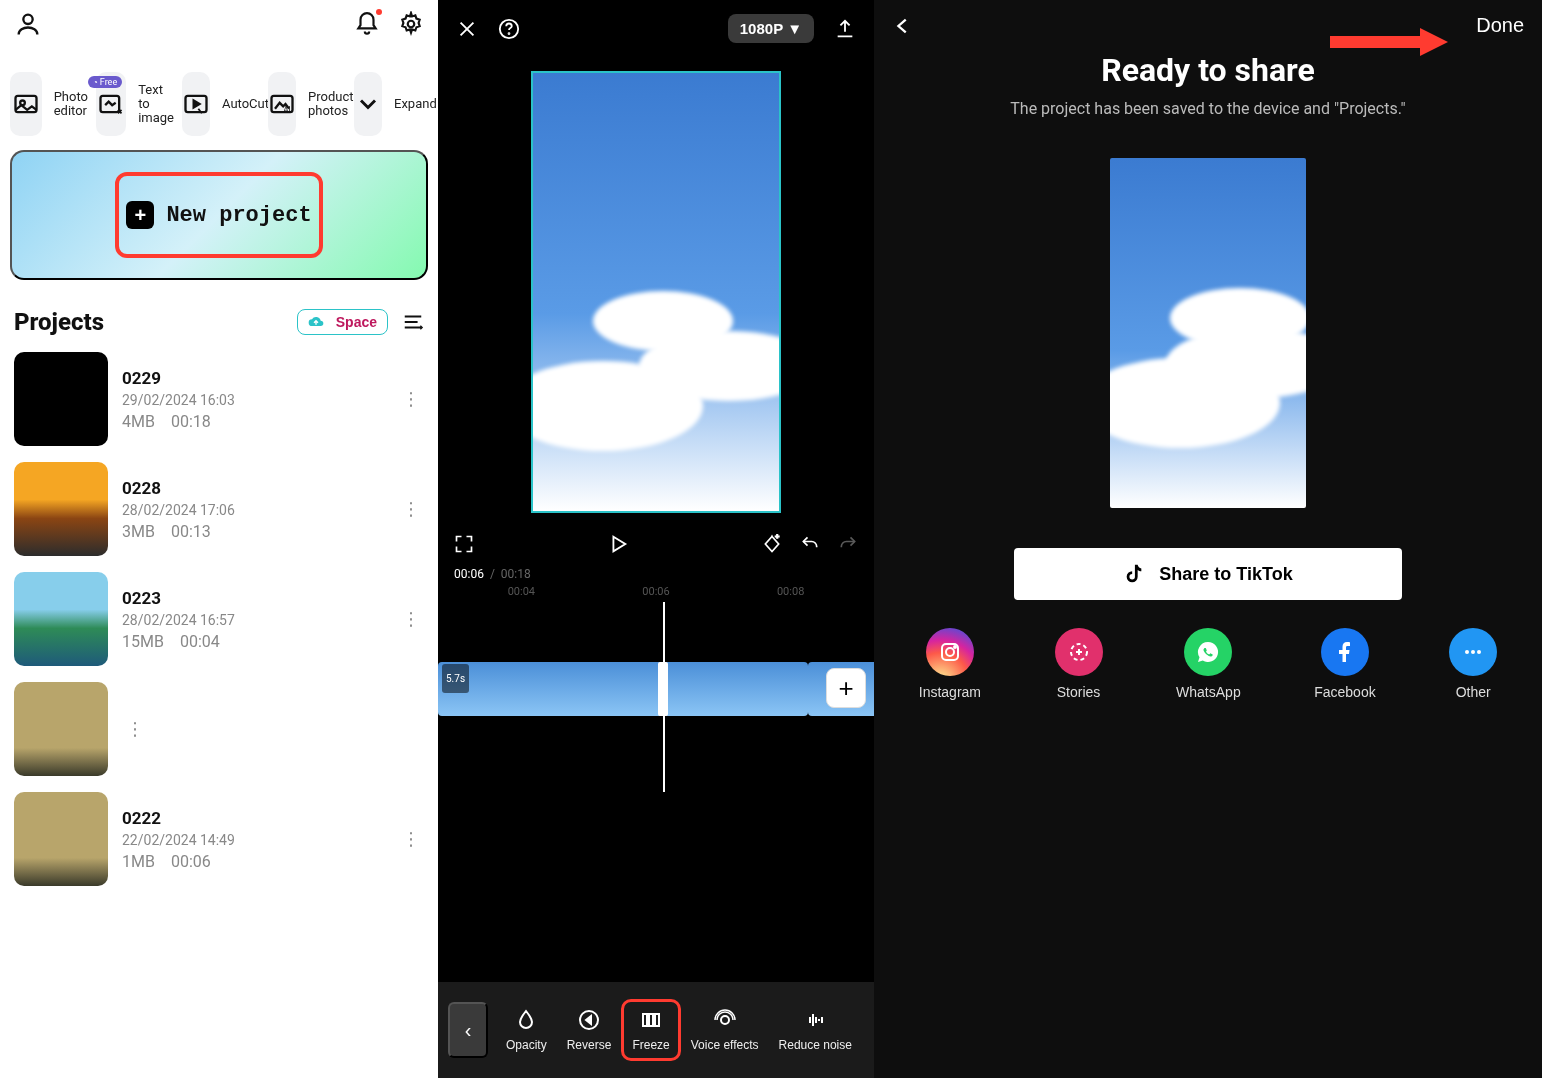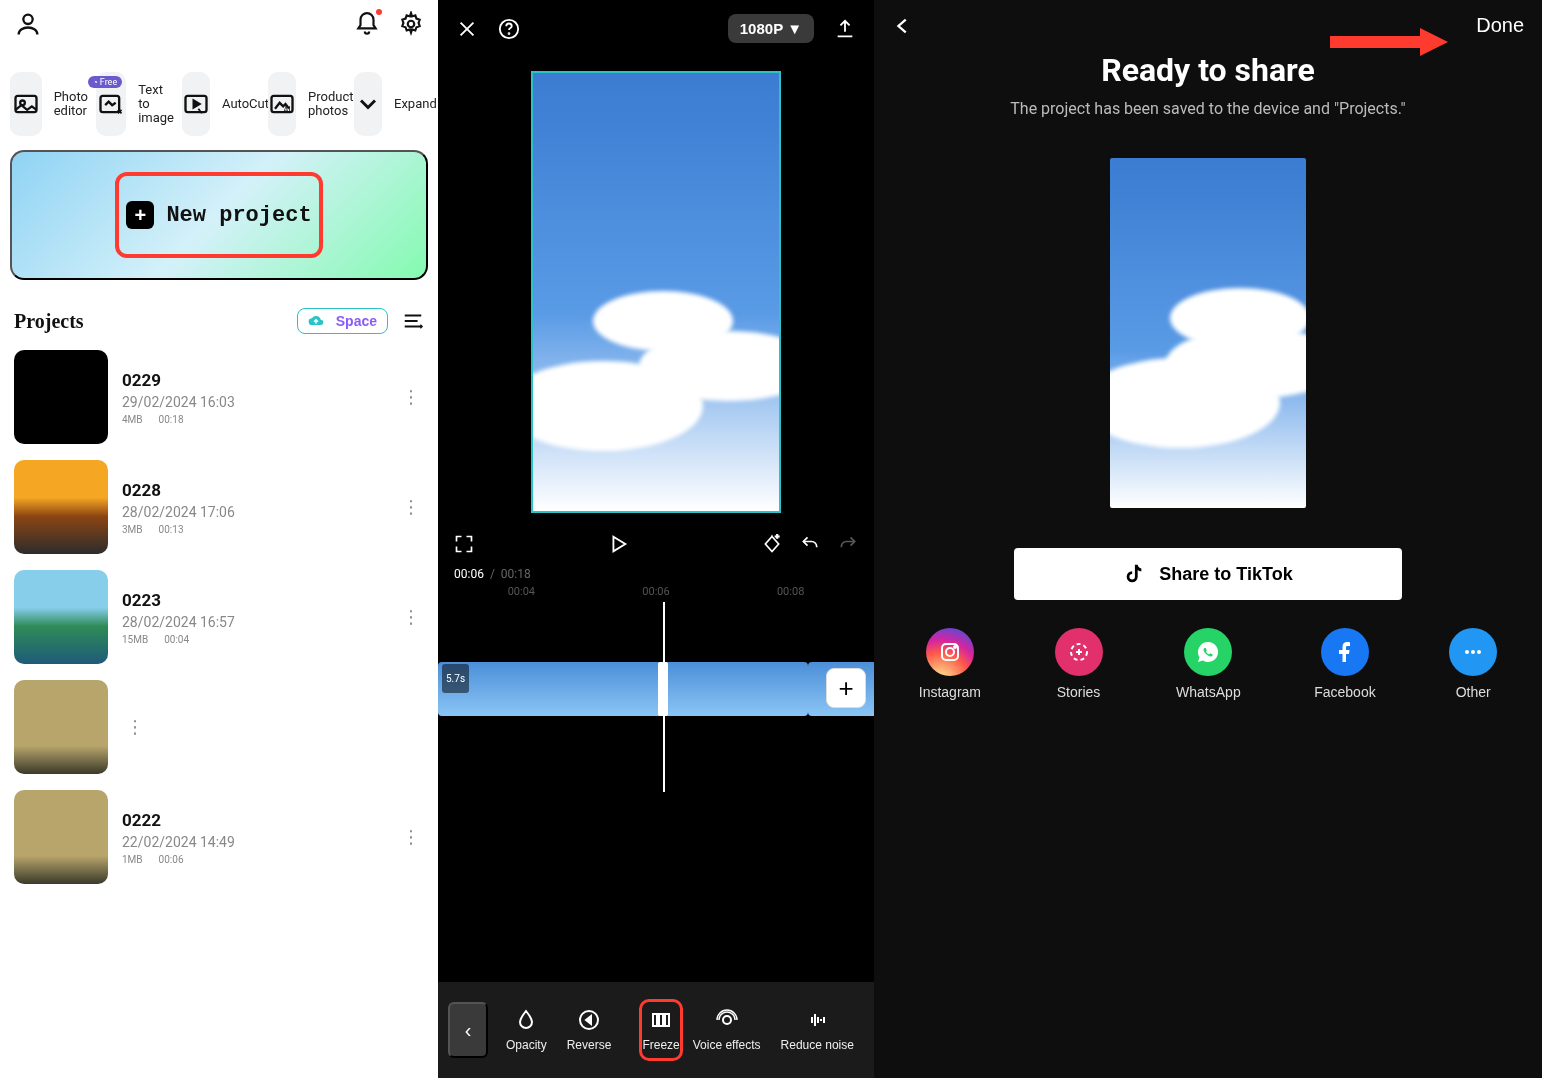--- a/index.html
+++ b/index.html
@@ -18,31 +18,31 @@
 .free-badge::before { content: "◔"; font-size: 8px; }
 
 .new-project-wrap { padding: 14px 10px 10px; }
 .new-project-card { width: 100%; height: 130px; border-radius: 14px; background: linear-gradient(135deg, #8fd3f4 0%, #d4f1f9 50%, #84fab0 100%); display: flex; align-items: center; justify-content: center; position: relative; }
 .np-highlight { position: absolute; border: 4px solid #ff3b30; border-radius: 12px; width: 208px; height: 86px; }
 .np-inner { display: flex; align-items: center; gap: 12px; }
 .np-plus { width: 28px; height: 28px; background: #000; border-radius: 6px; display: flex; align-items: center; justify-content: center; color: #fff; font-size: 20px; font-weight: bold; }
 .np-label { font-size: 22px; font-weight: 700; color: #111; font-family: Liberation Mono, monospace; }
 
 .proj-head { display: flex; justify-content: space-between; align-items: center; padding: 18px 14px 8px; }
-.proj-title { font-size: 20px; font-weight: 800; color: #111; font-family: Liberation Serif, serif; }
+.proj-title { font-size: 24px; font-weight: 800; color: #111; }
 .proj-head-right { display: flex; align-items: center; gap: 14px; }
-.space-btn { border: 1.5px solid #2bc3c8; color: #8b5cf6; font-size: 14px; font-weight: 600; padding: 4px 10px; border-radius: 8px; background: #fff; display: flex; align-items: center; gap: 12px; }
+.space-btn { border: 1.5px solid #2bc3c8; color: #be185d; font-size: 14px; font-weight: 600; padding: 4px 10px; border-radius: 8px; background: #fff; display: flex; align-items: center; gap: 12px; }
 
 .proj-list { flex: 1; overflow: hidden; }
 .proj-item { display: flex; align-items: center; padding: 8px 14px; gap: 14px; }
 .proj-thumb { width: 94px; height: 94px; border-radius: 10px; flex-shrink: 0; }
 .proj-info { flex: 1; display: flex; flex-direction: column; gap: 4px; }
 .proj-name { font-size: 17px; font-weight: 700; color: #111; }
 .proj-date { font-size: 14px; color: #888; }
-.proj-meta { font-size: 10px; color: #888; display: flex; gap: 16px; }
+.proj-meta { font-size: 16px; color: #888; display: flex; gap: 16px; }
 .proj-more { color: #888; font-size: 18px; background: none; border: none; padding: 4px; }
 
 
 .panel2 { width: 436px; height: 100%; background: #000; color: #fff; display: flex; flex-direction: column; position: relative; }
 .p2-topbar { display: flex; align-items: center; justify-content: space-between; padding: 14px 18px; }
 .p2-top-left { display: flex; gap: 20px; align-items: center; }
 .p2-top-right { display: flex; gap: 20px; align-items: center; }
 .res-btn { background: #3a3a3a; color: #fff; font-size: 15px; font-weight: 600; padding: 6px 12px; border-radius: 8px; border: none; display: flex; align-items: center; gap: 4px; }
 .preview-area { flex: 0 0 470px; display: flex; align-items: center; justify-content: center; }
 .preview-frame { width: 250px; height: 442px; border: 2px solid #2bc3c8; background: linear-gradient(#3b7bd1 0%, #5a9be6 55%, #fff 100%); position: relative; overflow: hidden; }
@@ -62,21 +62,21 @@
 .tl-track { position: absolute; top: 60px; left: 0; width: 370px; height: 54px; background: linear-gradient(#4b8fd8,#8bc5f5); border-radius: 4px; overflow: hidden; }
 .tl-track2 { position: absolute; top: 60px; left: 370px; width: 200px; height: 54px; background: linear-gradient(#4b8fd8,#8bc5f5); border-radius: 4px; }
 .tl-handle { position: absolute; top: 60px; left: 220px; width: 10px; height: 54px; background: #fff; border-radius: 2px; }
 .tl-playhead { position: absolute; top: 0; left: 225px; width: 2px; height: 190px; background: #fff; }
 .tl-tag { position: absolute; top: 62px; left: 4px; background: rgba(0,0,0,.5); color: #fff; font-size: 10px; padding: 9px 4px; border-radius: 3px; }
 .tl-add { position: absolute; top: 66px; right: 8px; width: 40px; height: 40px; background: #fff; color: #000; border-radius: 8px; font-size: 26px; display: flex; align-items: center; justify-content: center; border: 1px solid #ddd; }
 
 .p2-bottom { margin-top: auto; background: #1b1b1b; display: flex; align-items: center; height: 96px; position: relative; }
 .p2-back { width: 40px; height: 56px; background: #3a3a3a; display: flex; align-items: center; justify-content: center; border-radius: 6px; margin: 0 8px 0 10px; color: #fff; font-size: 20px; }
 .fx-item { display: flex; flex-direction: column; align-items: center; gap: 6px; padding: 0 10px; color: #eee; font-size: 12px; }
-.fx-item.active { border: 3px solid #ff3b30; border-radius: 10px; padding: 6px 0; margin-left: 18px; }
+.fx-item.active { border: 3px solid #ff3b30; border-radius: 10px; padding: 6px 8px; }
 
 
 .panel3 { width: 668px; height: 100%; background: #0e0e0e; color: #fff; display: flex; flex-direction: column; position: relative; }
 .p3-top { display: flex; justify-content: space-between; align-items: center; padding: 14px 18px; }
 .p3-done { font-size: 20px; color: #fff; background: none; border: none; }
 .arrow-annot { position: absolute; top: 24px; right: 92px; }
 .p3-center { display: flex; flex-direction: column; align-items: center; }
 .p3-title { font-size: 32px; font-weight: 700; margin-top: 0; }
 .p3-sub { font-size: 16px; color: #bbb; margin-top: 10px; text-align: center; padding: 0 10px; }
 .p3-preview { margin-top: 40px; width: 196px; height: 350px; background: linear-gradient(#3b7bd1 0%, #5a9be6 55%, #fff 100%); position: relative; overflow: hidden; border-radius: 2px; }

